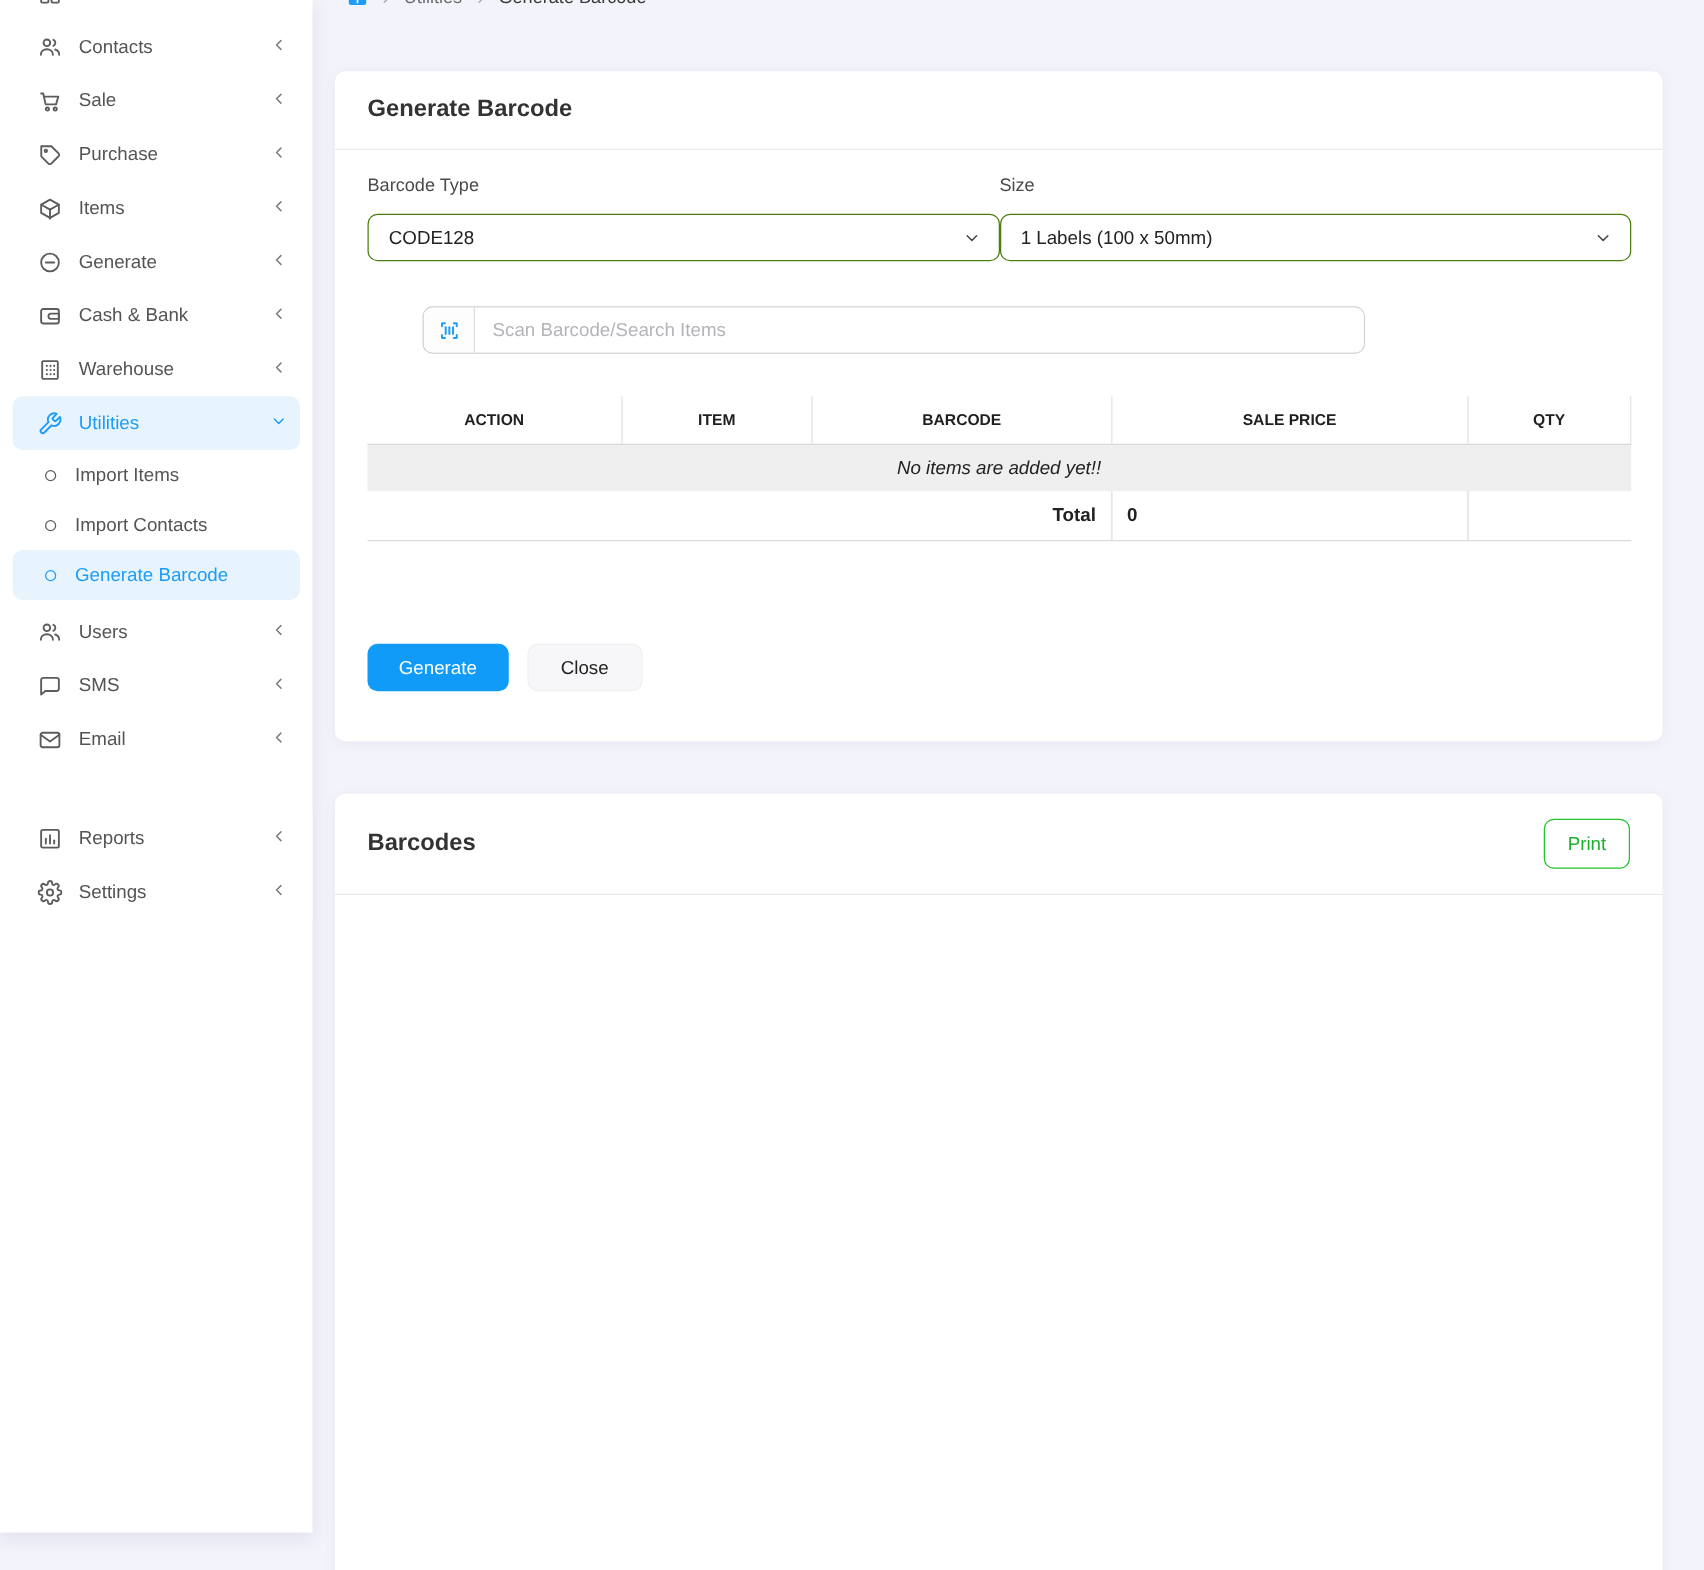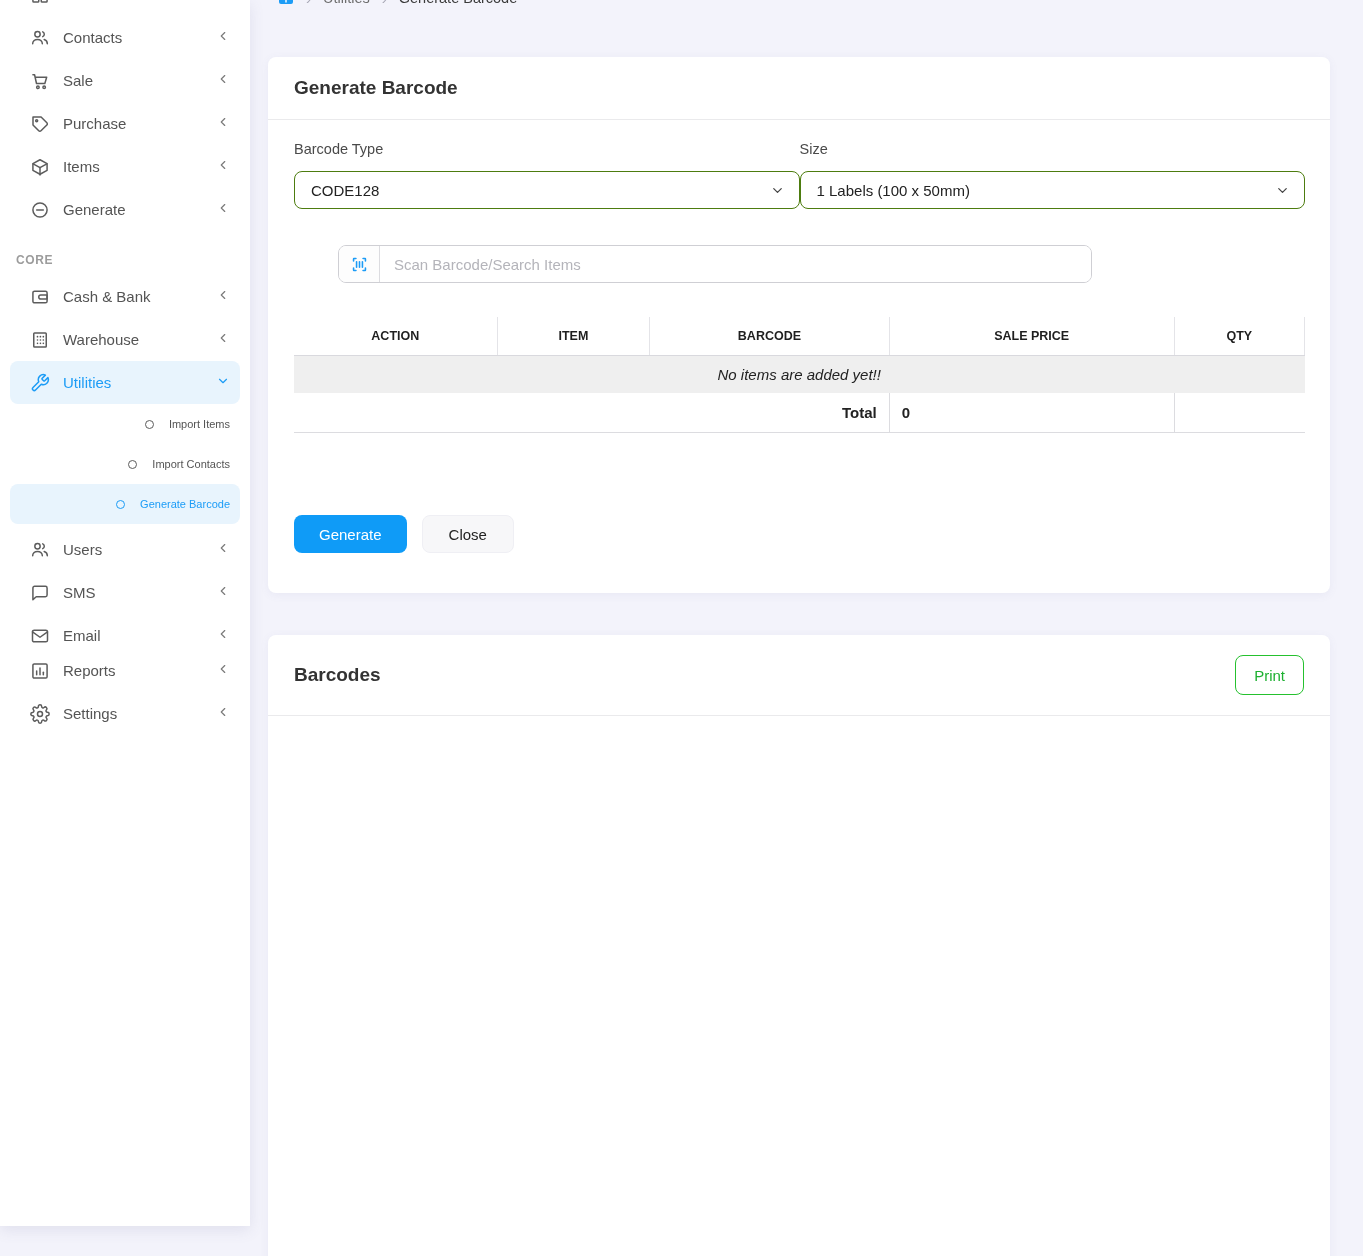--- a/index.html
+++ b/index.html
@@ -31,21 +31,21 @@
   .sb-item.active { background:#e8f4fd; color:#1c9cf6; }
   .sb-item.active svg.mi { stroke:#1c9cf6; }
   .sb-item.active .chev svg { stroke:#1c9cf6; }
   .sb-core {
     padding:22px 16px 8px 16px;
     font-size:12px; letter-spacing:.6px; color:#9c9c9c; font-weight:600;
   }
   .sb-sub {
     display:flex; align-items:center;
     height:40px; margin:0 10px; padding:0 10px 0 26px;
-    border-radius:8px; color:#545454; font-size:11px; cursor:pointer;justify-content:flex-end;
+    border-radius:8px; color:#545454; font-size:15px; cursor:pointer;
   }
   .sb-sub .bullet {
     width:9px; height:9px; border:1.6px solid #5c5c5c; border-radius:50%;
     margin-right:15px; flex:0 0 9px;
   }
   .sb-sub.active { background:#e8f4fd; color:#1c9cf6; }
   .sb-sub.active .bullet { border-color:#1c9cf6; }
   .menu-footer { background:#fff; }
   
   .main { position:relative; margin-left:250px; padding:57px 33px 0 18px; }
@@ -188,21 +188,20 @@
       <svg class="mi" viewBox="0 0 24 24">
           <circle cx="12" cy="12" r="8.5"></circle>
           <path d="M8 12h8"></path>
         </svg>
       <span class="lbl">Generate</span>
       <span class="chev"><svg viewBox="0 0 24 24">
             <polyline points="15 18 9 12 15 6"></polyline>
           </svg></span>
     </div>
 
-    <div class="sb-core">CORE</div>
 
     <div class="sb-item">
       <svg class="mi" viewBox="0 0 24 24">
           <rect x="3.5" y="5" width="17" height="14" rx="2"></rect>
           <path d="M13 9.5h7.5v5H13a2.5 2.5 0 0 1 0-5z"></path>
         </svg>
       <span class="lbl">Cash &amp; Bank</span>
       <span class="chev"><svg viewBox="0 0 24 24">
             <polyline points="15 18 9 12 15 6"></polyline>
           </svg></span>

